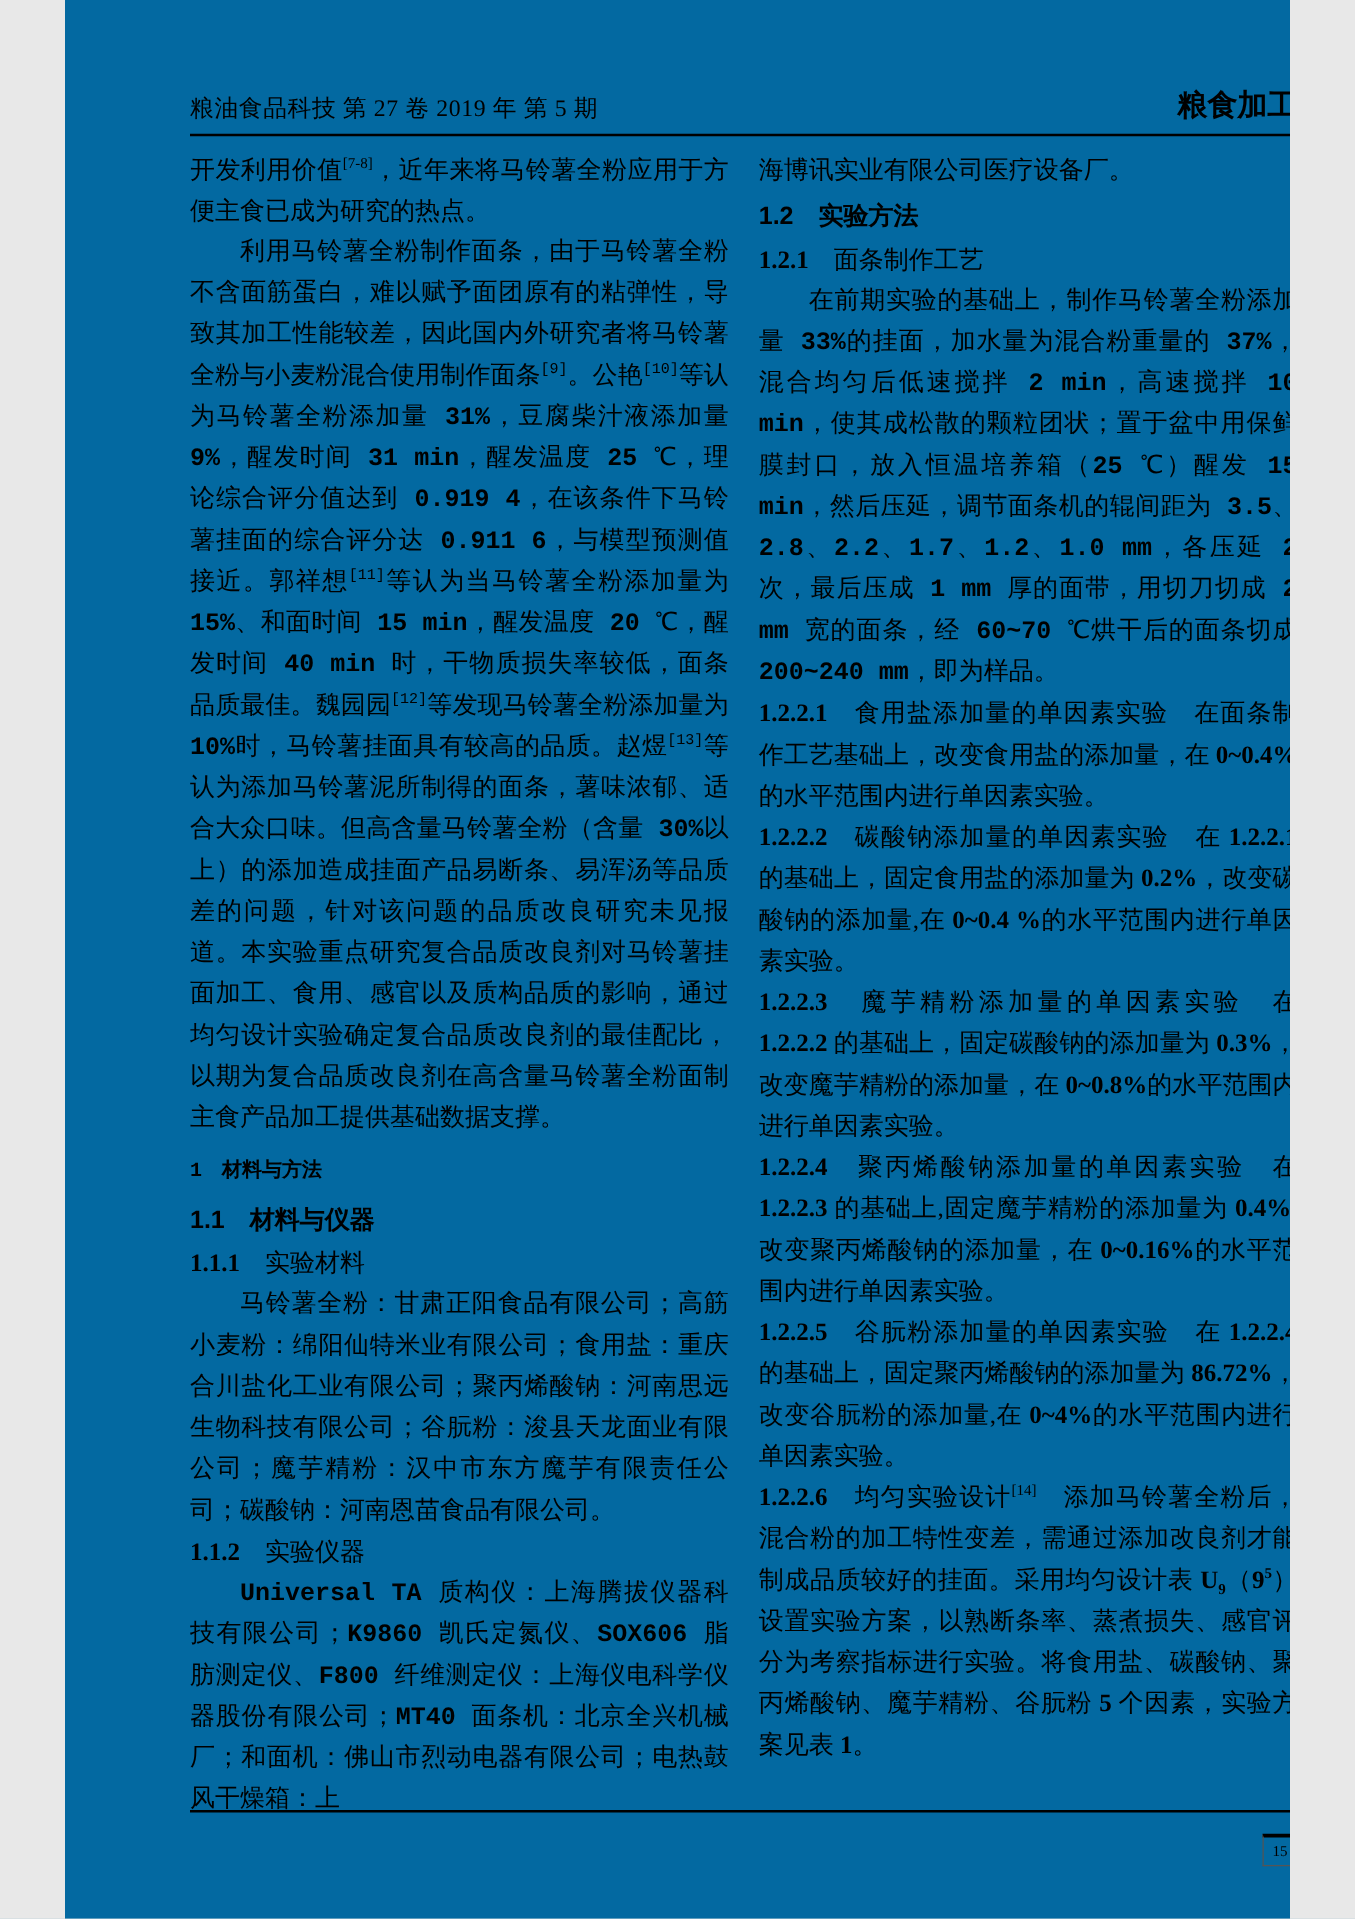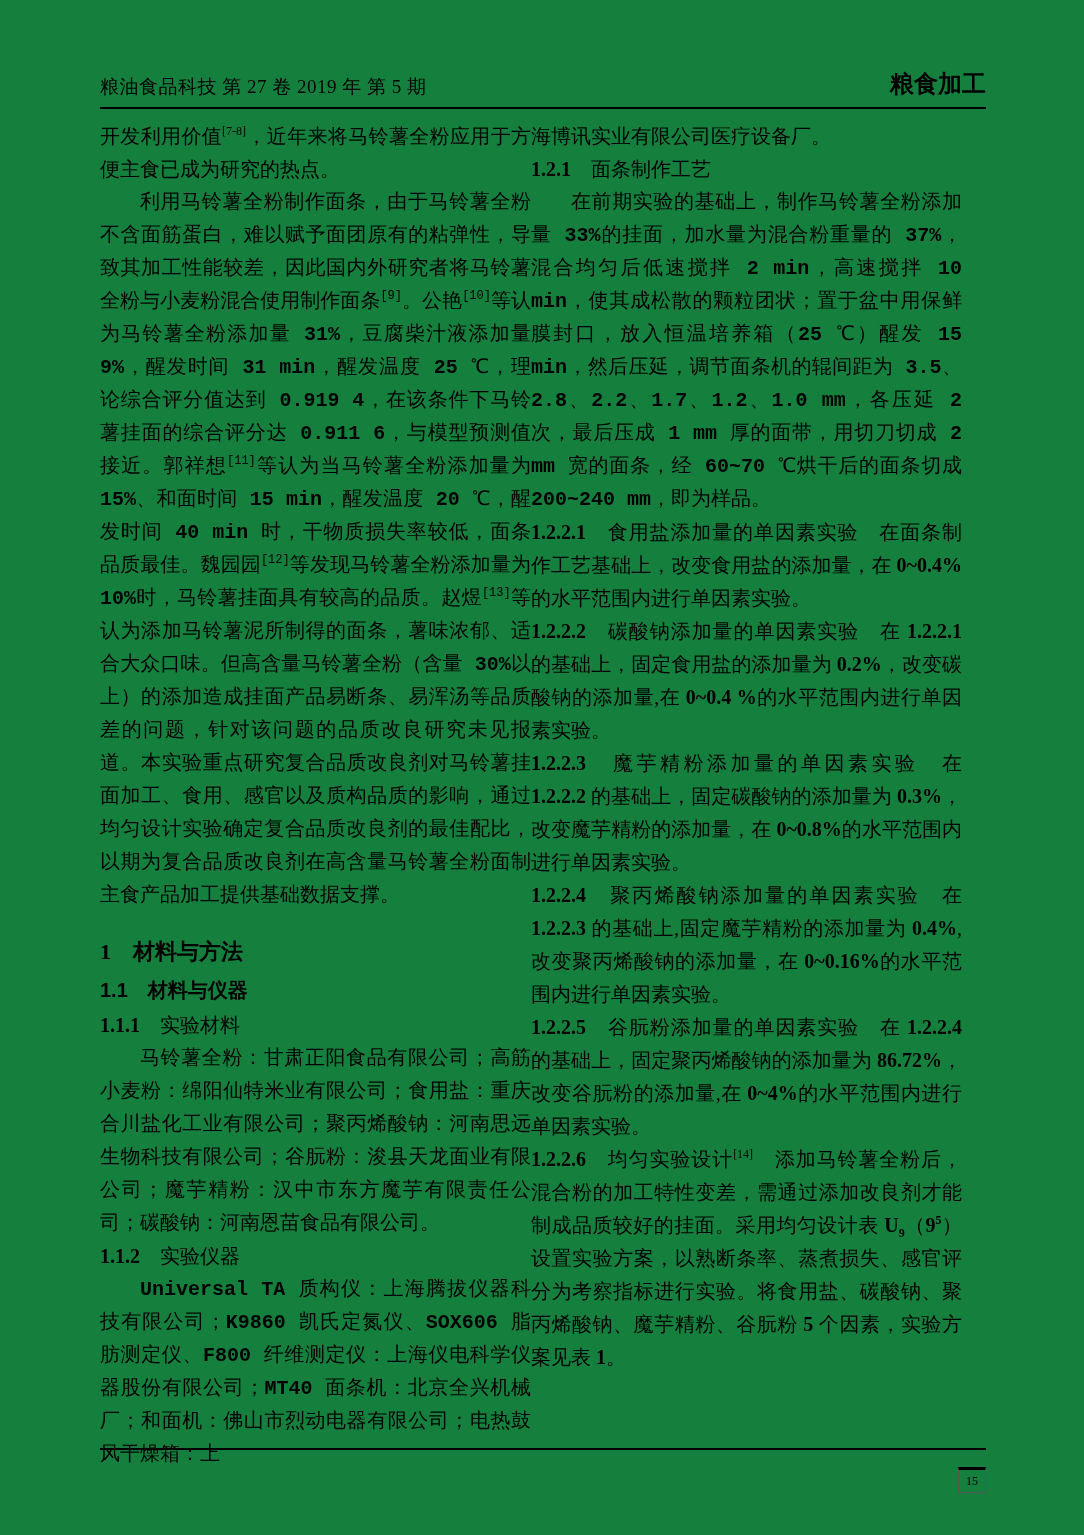--- a/index.html
+++ b/index.html
@@ -1,39 +1,39 @@
 <!DOCTYPE html>
 <html lang="zh"><head>
 <meta charset="utf-8">
 <style>
   html,body { margin:0; padding:0; background:#e8e8e8; }
   .page {
-    position:relative; width:1084px; height:1535px; margin:0 auto;
-    background:#15803d; color:#000;
+    position:relative; width:980px; height:1535px; margin:0 auto;
+    background:#0369a1; color:#000;
     font-family:"Liberation Serif", serif;
     overflow:hidden;
   }
   .content { position:absolute; left:100px; top:68px; width:886px; }
   .header {
     display:flex; justify-content:space-between; align-items:flex-end;
     padding-bottom:7px; border-bottom:2px solid #000;
   }
   .header-left  { font-size:19px; letter-spacing:0.5px; }
   .header-right { font-size:24px; font-weight:bold; font-family:Liberation Mono, monospace; }
-  .columns { display:flex; margin-top:11px; }
+  .columns { display:flex; gap:24px; margin-top:11px; }
   .col { width:431px; text-align:justify; font-size:20px; line-height:33px; }
   p, h2, h3, h4 { margin:0; font-weight:normal; }
   .body-p { margin:0; }
   .indent { text-indent:2em;font-family:Liberation Mono, monospace; }
   .b { font-weight:bold; }
   sup { font-size:0.60em; line-height:0; vertical-align:super; }
   sub { font-size:0.60em; line-height:0; vertical-align:sub; }
   .h-major {
-    font-family:Liberation Serif, serif; font-weight:bold;
-    font-size:22px; line-height:33px; margin:23px 0 6px;
+    font-family:Liberation Mono, monospace; font-weight:bold;
+    font-size:16px; line-height:33px; margin:9px 0 6px;
   }
   .h-sub {
     font-family:"Liberation Sans", sans-serif; font-weight:bold;
     font-size:20px; line-height:33px; margin:4px 0 2px;
   }
   .h-runin { font-size:20px; line-height:33px; }
   .footer {
     position:absolute; left:100px; top:1448px; width:886px;
     border-top:2px solid #000;
     display:flex; justify-content:flex-end;
@@ -63,20 +63,21 @@
         <h2 class="h-major">1　材料与方法</h2>
         <h3 class="h-sub">1.1　材料与仪器</h3>
         <h4 class="h-runin"><span class="b">1.1.1</span><span>　实验材料</span></h4>
         <p class="body-p indent"><span>马铃薯全粉：甘肃正阳食品有限公司；高筋小麦粉：绵阳仙特米业有限公司；食用盐：重庆合川盐化工业有限公司；聚丙烯酸钠：河南思远生物科技有限公司；谷朊粉：浚县天龙面业有限公司；魔芋精粉：汉中市东方魔芋有限责任公司；碳酸钠：河南恩苗食品有限公司。</span></p>
         <h4 class="h-runin"><span class="b">1.1.2</span><span>　实验仪器</span></h4>
         <p class="body-p indent"><span class="b">Universal TA</span><span> 质构仪：上海腾拔仪器科技有限公司；</span><span class="b">K9860</span><span> 凯氏定氮仪、</span><span class="b">SOX606</span><span> 脂肪测定仪、</span><span class="b">F800</span><span> 纤维测定仪：上海仪电科学仪器股份有限公司；</span><span class="b">MT40</span><span> 面条机：北京全兴机械厂；和面机：佛山市烈动电器有限公司；电热鼓风干燥箱：上</span></p>
       </div>
 
       <div class="col">
         <p class="body-p"><span>海博讯实业有限公司医疗设备厂。</span></p>
+        <h3 class="h-sub">1.2　实验方法</h3>
         <h4 class="h-runin"><span class="b">1.2.1</span><span>　面条制作工艺</span></h4>
         <p class="body-p indent"><span>在前期实验的基础上，制作马铃薯全粉添加量 </span><span class="b">33%</span><span>的挂面，加水量为混合粉重量的 </span><span class="b">37%</span><span>，混合均匀后低速搅拌 </span><span class="b">2 min</span><span>，高速搅拌 </span><span class="b">10 min</span><span>，使其成松散的颗粒团状；置于盆中用保鲜膜封口，放入恒温培养箱（</span><span class="b">25</span><span> ℃）醒发 </span><span class="b">15 min</span><span>，然后压延，调节面条机的辊间距为 </span><span class="b">3.5</span><span>、</span><span class="b">2.8</span><span>、</span><span class="b">2.2</span><span>、</span><span class="b">1.7</span><span>、</span><span class="b">1.2</span><span>、</span><span class="b">1.0 mm</span><span>，各压延 </span><span class="b">2</span><span> 次，最后压成 </span><span class="b">1 mm</span><span> 厚的面带，用切刀切成 </span><span class="b">2 mm</span><span> 宽的面条，经 </span><span class="b">60~70</span><span> ℃烘干后的面条切成 </span><span class="b">200~240 mm</span><span>，即为样品。</span></p>
         <p class="body-p"><span class="b">1.2.2.1</span><span>　食用盐添加量的单因素实验　在面条制作工艺基础上，改变食用盐的添加量，在 </span><span class="b">0~0.4%</span><span>的水平范围内进行单因素实验。</span></p>
         <p class="body-p"><span class="b">1.2.2.2</span><span>　碳酸钠添加量的单因素实验　在 </span><span class="b">1.2.2.1</span><span> 的基础上，固定食用盐的添加量为 </span><span class="b">0.2%</span><span>，改变碳酸钠的添加量,在 </span><span class="b">0~0.4 %</span><span>的水平范围内进行单因素实验。</span></p>
         <p class="body-p"><span class="b">1.2.2.3</span><span>　魔芋精粉添加量的单因素实验　在 </span><span class="b">1.2.2.2</span><span> 的基础上，固定碳酸钠的添加量为 </span><span class="b">0.3%</span><span>，改变魔芋精粉的添加量，在 </span><span class="b">0~0.8%</span><span>的水平范围内进行单因素实验。</span></p>
         <p class="body-p"><span class="b">1.2.2.4</span><span>　聚丙烯酸钠添加量的单因素实验　在 </span><span class="b">1.2.2.3</span><span> 的基础上,固定魔芋精粉的添加量为 </span><span class="b">0.4%</span><span>,改变聚丙烯酸钠的添加量，在 </span><span class="b">0~0.16%</span><span>的水平范围内进行单因素实验。</span></p>
         <p class="body-p"><span class="b">1.2.2.5</span><span>　谷朊粉添加量的单因素实验　在 </span><span class="b">1.2.2.4</span><span> 的基础上，固定聚丙烯酸钠的添加量为 </span><span class="b">86.72%</span><span>，改变谷朊粉的添加量,在 </span><span class="b">0~4%</span><span>的水平范围内进行单因素实验。</span></p>
         <p class="body-p"><span class="b">1.2.2.6</span><span>　均匀实验设计</span><sup>[14]</sup><span>　添加马铃薯全粉后，混合粉的加工特性变差，需通过添加改良剂才能制成品质较好的挂面。采用均匀设计表 </span><span class="b">U</span><sub class="b">9</sub><span>（</span><span class="b">9</span><sup class="b">5</sup><span>）设置实验方案，以熟断条率、蒸煮损失、感官评分为考察指标进行实验。将食用盐、碳酸钠、聚丙烯酸钠、魔芋精粉、谷朊粉 </span><span class="b">5</span><span> 个因素，实验方案见表 </span><span class="b">1</span><span>。</span></p>
       </div>
 

